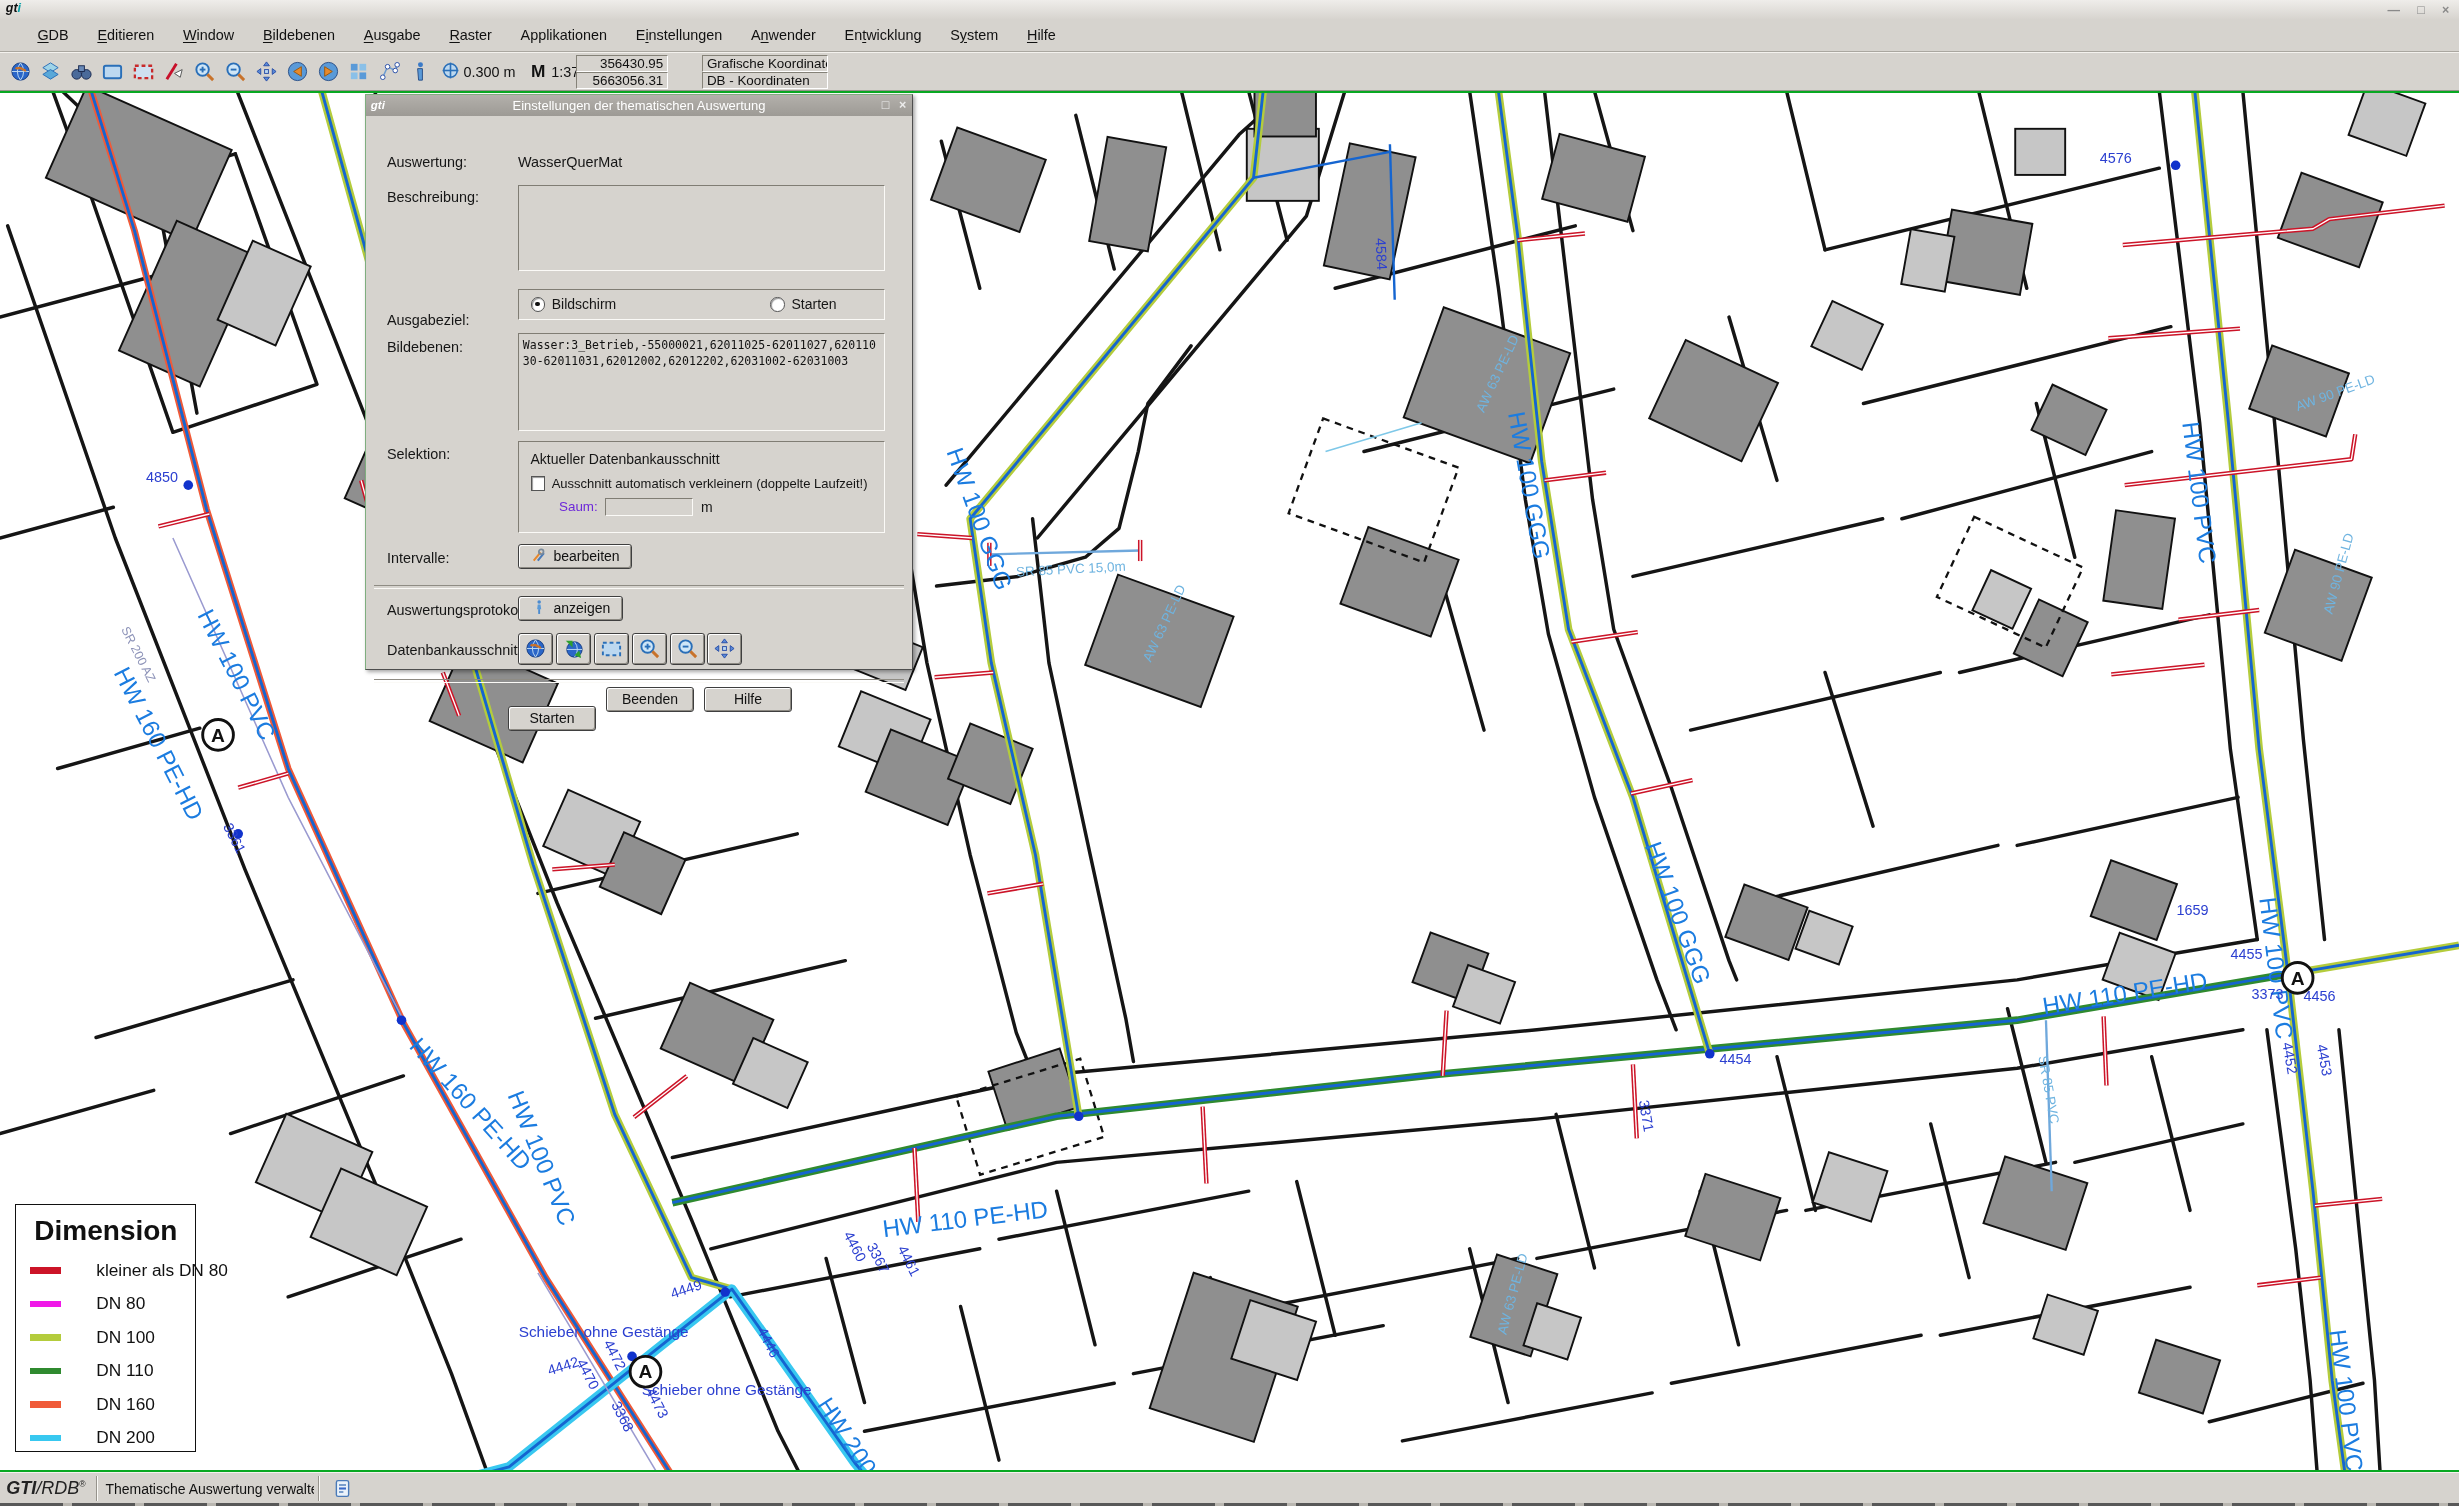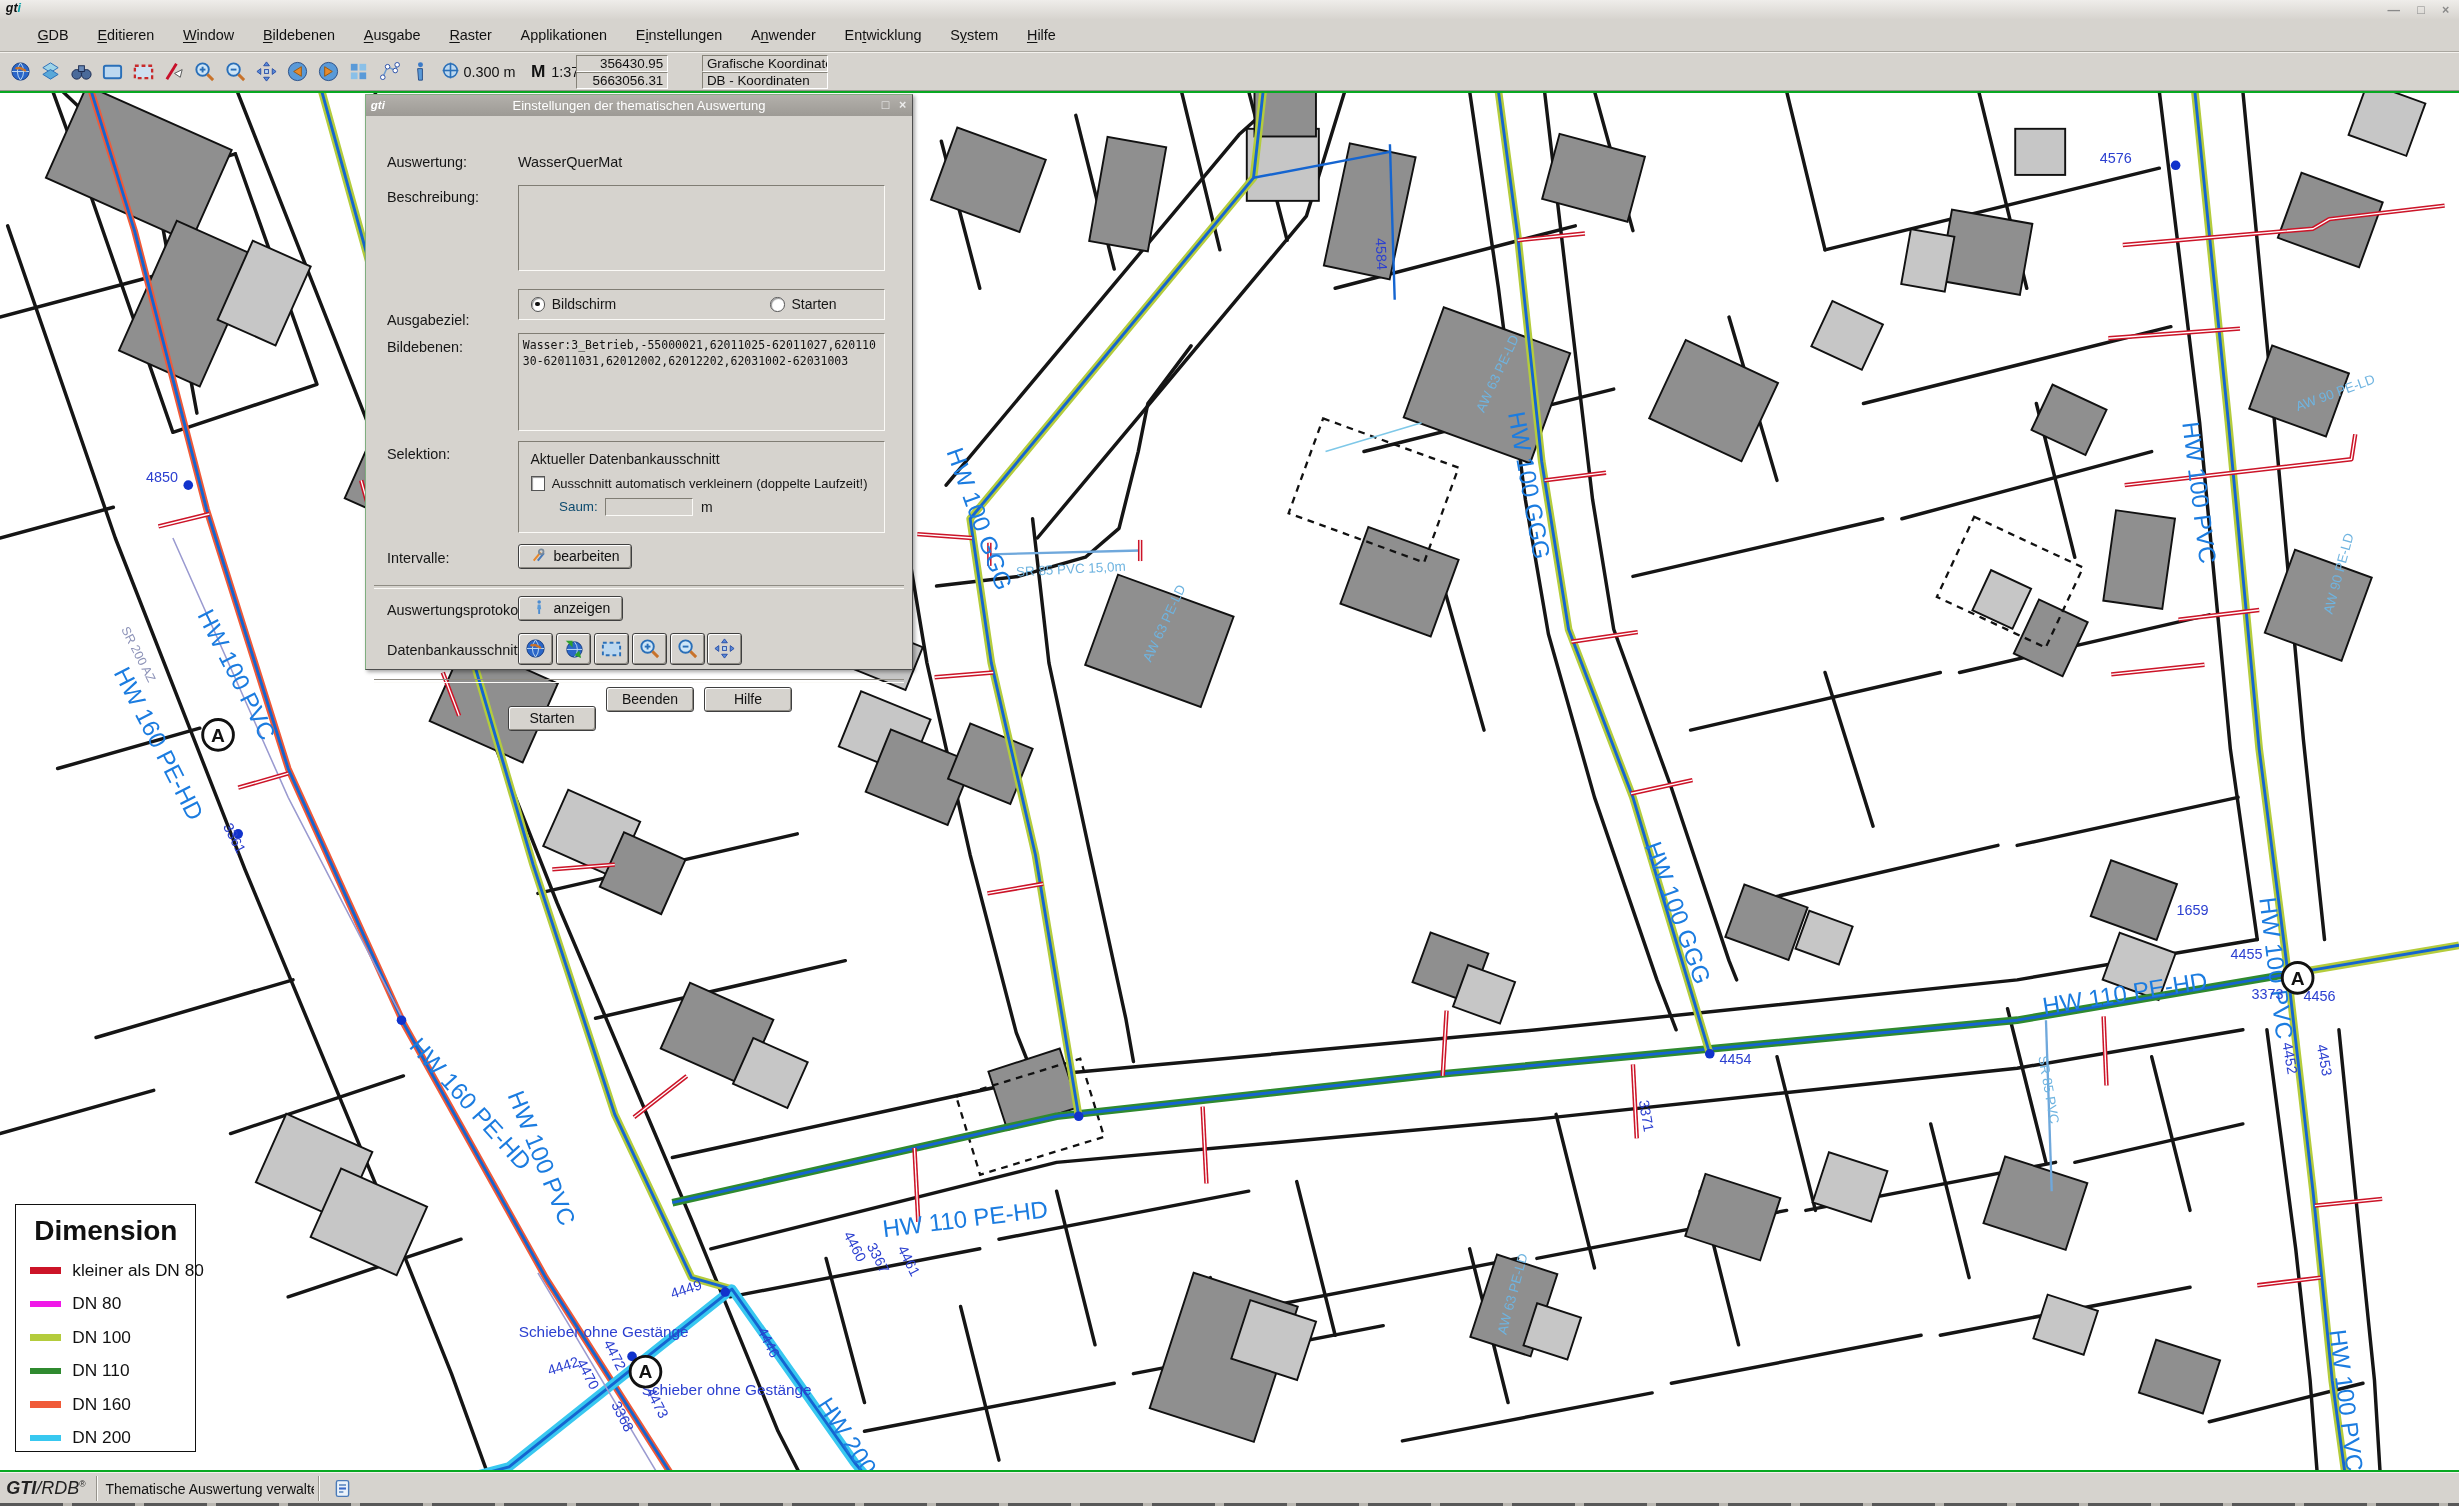--- a/index.html
+++ b/index.html
@@ -45,21 +45,21 @@
   .map .green-edge{position:absolute;left:0;width:2459px;height:1.9px;background:#08a822;z-index:5;}
   #map-svg{position:absolute;left:0;top:0;}
 
   
   .legend{position:absolute;left:15.4px;top:1113px;width:179px;height:246px;background:#fff;
     border:1.9px solid #111;z-index:6;}
   .legend h3{margin:9.6px 0 13.4px 0;text-align:center;font-size:28px;font-weight:bold;color:#111;
     font-family:"Liberation Sans",sans-serif;}
   .legend .li{display:flex;align-items:center;margin:0 0 12.5px 13.4px;}
   .legend .sw{width:31px;height:6.7px;margin-right:11.5px;flex:0 0 auto;}
-  .legend .lt{font-size:17.3px;color:#111;white-space:nowrap;}
+  .legend .lt{font-size:17.3px;color:#111;white-space:nowrap;margin-left:24px;}
 
   
   .dialog{position:absolute;left:365px;top:2.9px;width:548px;height:576px;background:#d6d3ce;z-index:10;
     border:1.9px solid;border-color:#7fae7f #4e4e4e #4e4e4e #7fae7f;box-shadow:1.9px 1.9px 3.8px rgba(0,0,0,.35);box-sizing:border-box;}
   .dlg-title{height:21px;background:linear-gradient(#b3b0ab,#9d9a95);display:flex;align-items:center;position:relative;}
   .dlg-title .dlogo{font-style:italic;font-weight:bold;font-size:11.5px;color:#fff;margin-left:4.8px;}
   .dlg-title .dtext{position:absolute;left:0;right:0;text-align:center;color:#fff;font-weight:normal;font-size:13px;}
   .dlg-title .dctl{position:absolute;right:5.8px;top:0;height:21px;display:flex;gap:9.6px;align-items:center;
      color:#ececec;font-size:12.5px;font-weight:bold;}
   .dlg-body{position:relative;font-size:14.4px;color:#161616;}
@@ -71,21 +71,21 @@
   .radio{display:inline-flex;align-items:center;gap:6.7px;font-size:14px;}
   .rdot{width:12.5px;height:12.5px;border-radius:50%;background:#fff;border:1px solid #555;
     box-shadow:inset 1px 1px 1px #9a9a9a;position:relative;}
   .rdot.sel:after{content:"";position:absolute;left:3.4px;top:3.4px;width:4.8px;height:4.8px;border-radius:50%;background:#111;}
   .cbox{width:12.5px;height:12.5px;background:#fff;border:1px solid #555;box-shadow:inset 1px 1px 1px #9a9a9a;display:inline-block;}
   .btn{display:inline-flex;align-items:center;justify-content:center;gap:6.7px;background:#d6d3ce;
     border:1px solid #3f3f3f;border-radius:2.9px;box-shadow:inset 1px 1px 0 #fff,inset -1px -1px 0 #8c8982;
     font-size:14px;color:#111;padding:0 11.5px;height:25px;box-sizing:border-box;}
   .dbbtn{width:35px;height:32px;padding:0;}
   .hsep{position:absolute;left:7.7px;right:7.7px;height:1.9px;border-top:1px solid #8f8c84;border-bottom:1px solid #fbfaf7;}
-  .saum-lbl{color:#0c4a6e;font-size:13.4px;}
+  .saum-lbl{color:#6d28d9;font-size:13.4px;}
   .saum-inp{width:88px;height:18px;}
 
   
   .statusbar{position:absolute;left:0;top:1472px;width:2459px;height:31px;background:#d6d3ce;
     border-top:1px solid #f4f2ee;display:flex;align-items:center;}
   .sb-logo{width:92px;text-align:center;font-size:18px;color:#222;white-space:nowrap;}
   .sb-logo b{font-style:italic;}
   .sb-logo i{font-weight:300;}
   .sb-logo sup{font-size:8.6px;}
   .sb-sep{width:0;height:25px;border-left:1px solid #96938c;border-right:1px solid #fbfaf7;margin:0 3.8px;}

